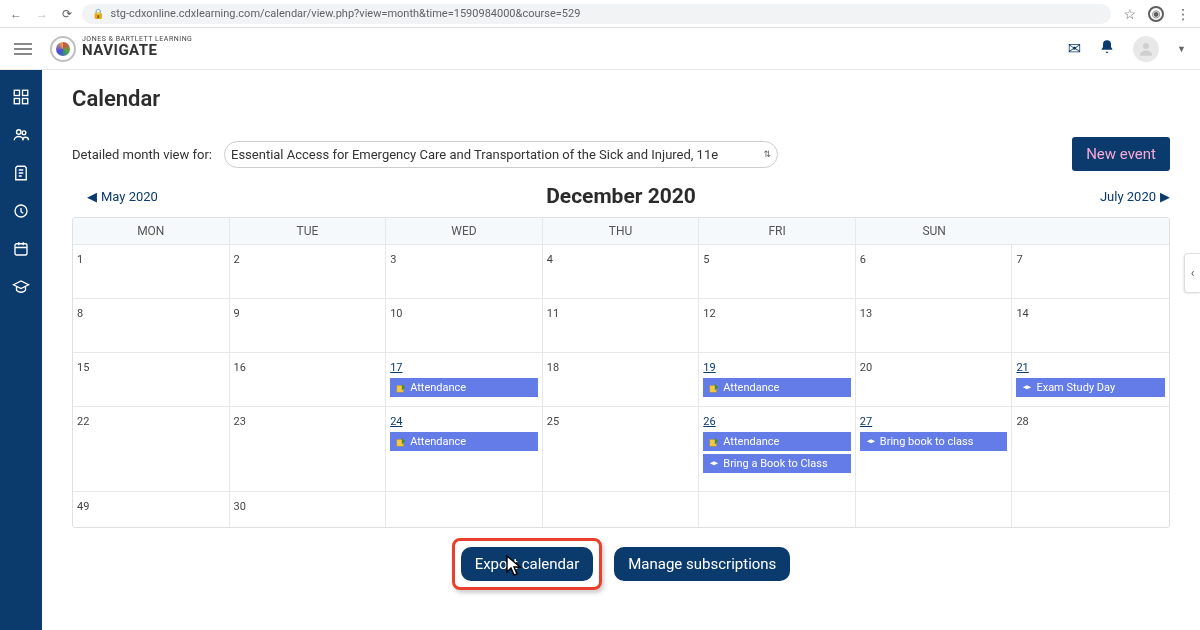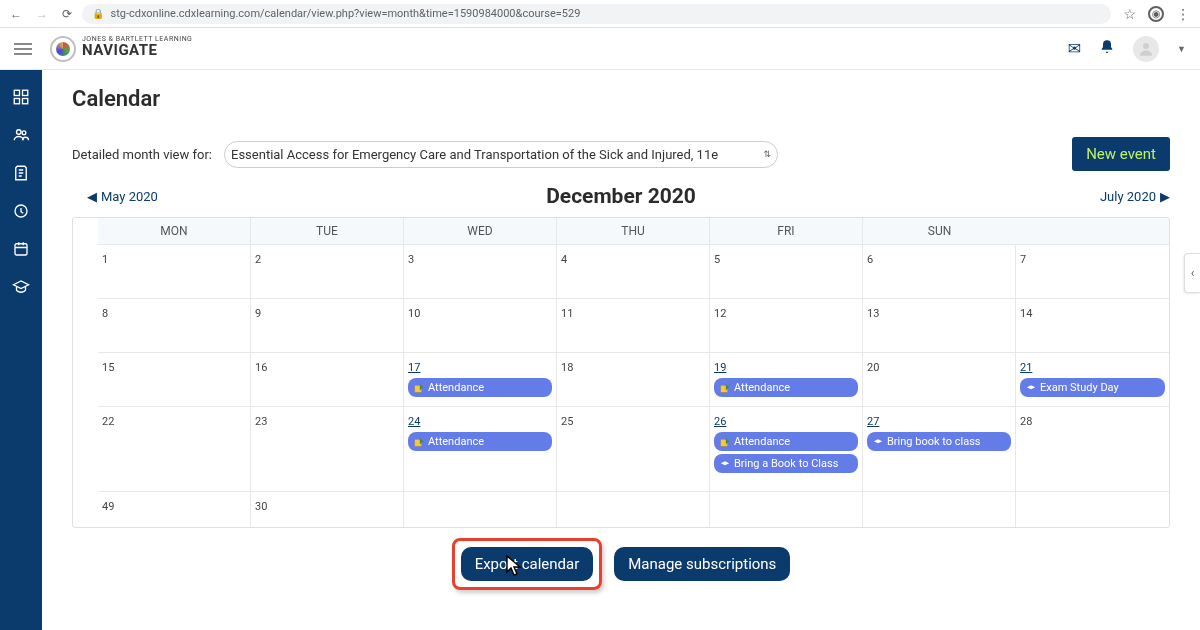--- a/index.html
+++ b/index.html
@@ -170,21 +170,21 @@
       display: flex;
       align-items: center;
       justify-content: space-between;
       width: 554px;
       cursor: pointer;
     }
     .filter-caret { font-size: 9px; color: #666; }
     .btn-new-event {
       margin-left: auto;
       background: #0b3a6d;
-      color: #bef264;
+      color: #f9a8d4;
       border-radius: 3px;
       padding: 8px 14px;
       font-size: 15px;
       cursor: pointer;
     }
 
     .cal-nav {
       display: flex;
       align-items: center;
       margin-top: 10px;
@@ -208,21 +208,20 @@
       font-size: 21px;
       font-weight: 700;
       color: #2b2b2b;
     }
 
     .calendar-grid {
       margin-top: 6px;
       border: 1px solid #e0e0e0;
       border-radius: 3px;
       overflow: hidden;
-      padding-left: 25px;
     }
     .grid-head {
       display: grid;
       grid-template-columns: repeat(7, 1fr);
       background: #f6f9fb;
     }
     .head-cell {
       text-align: center;
       padding: 6px 0;
       font-size: 12px;
@@ -246,21 +245,21 @@
       font-size: 11px;
       color: #444;
     }
     .day-num.link { color: #0b3a6d; cursor: pointer; text-decoration: underline; }
     .event-pill {
       margin-top: 3px;
       background: #647ce8;
       color: #fff;
       font-size: 11px;
       padding: 3px 6px;
-      border-radius: 8px;
+      border-radius: 0;
       display: flex;
       align-items: center;
       gap: 4px;
       cursor: pointer;
       white-space: nowrap;
       overflow: hidden;
     }
     .ev-icon-yellow {
       width: 10px;
       height: 10px;

